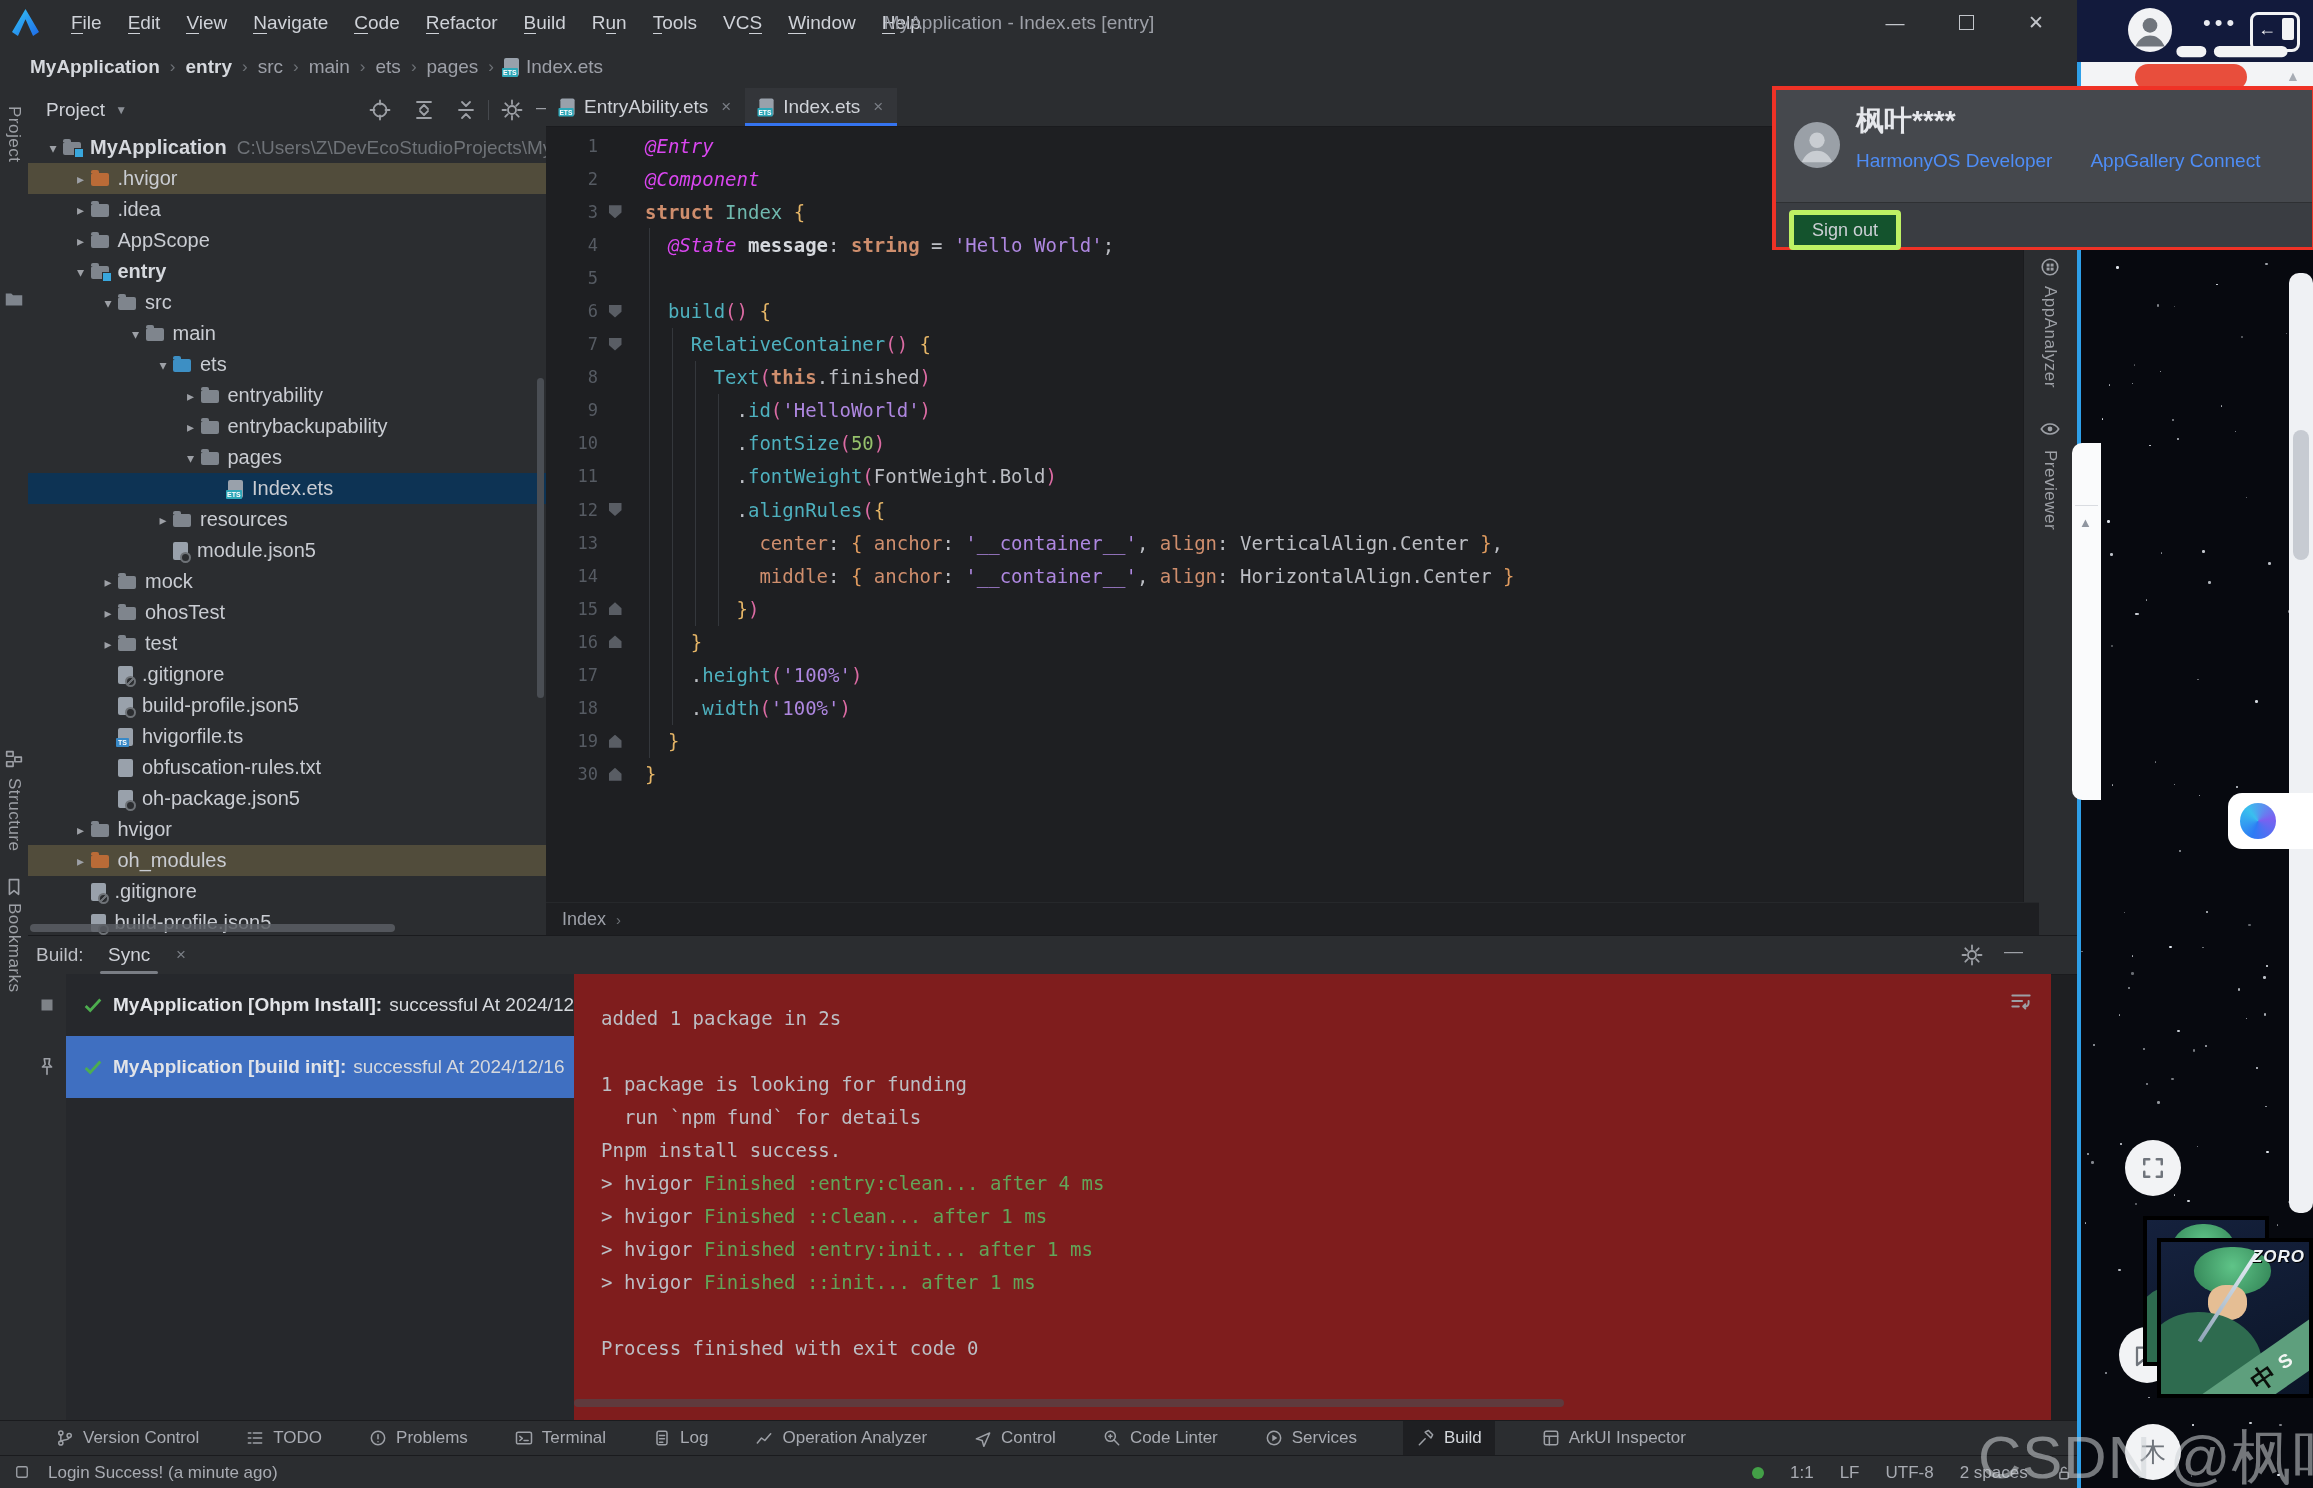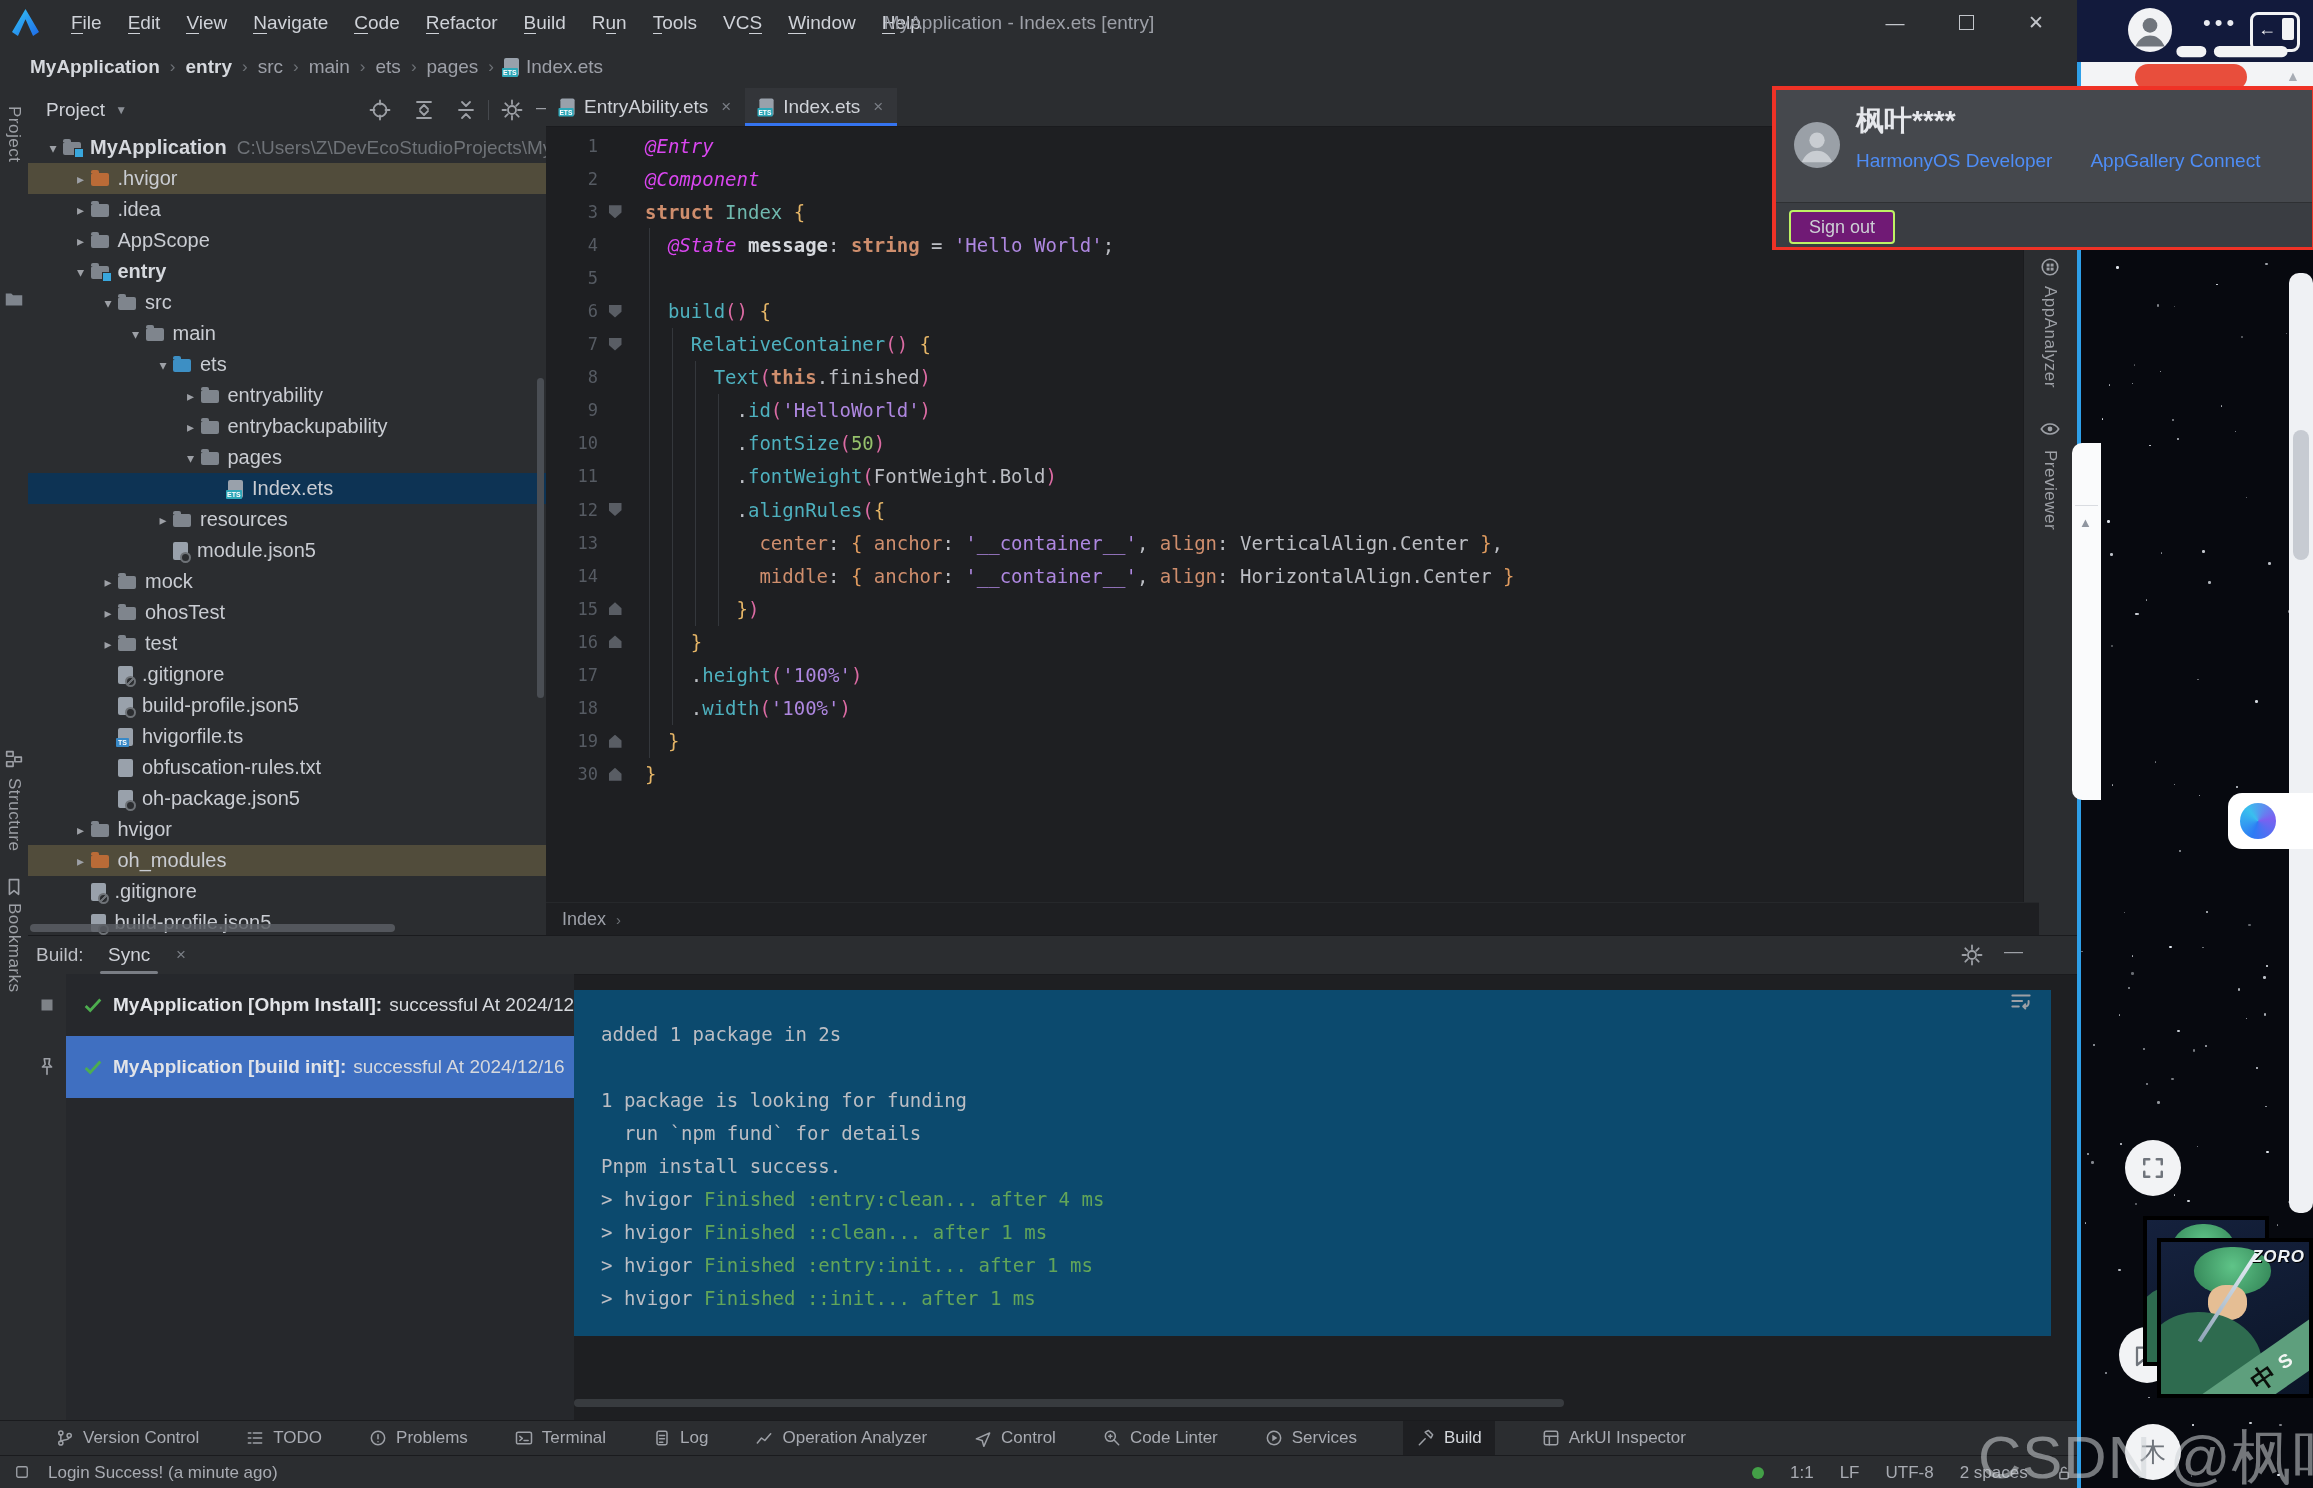--- a/index.html
+++ b/index.html
@@ -94,21 +94,21 @@
   #build-header .bh-tab{position:absolute;left:72px;top:0;line-height:38px;font-size:19px;color:#CFD2D8;padding:0 8px;}
   #build-header .bh-tab:after{content:"";position:absolute;left:0;right:0;bottom:0;height:3px;background:#7A7E85;border-radius:2px;}
   #build-header .bh-x{position:absolute;left:148px;top:0;line-height:38px;color:#7A7E85;font-size:17px;}
   #build-tools{position:absolute;left:0;top:38px;width:38px;height:447px;background:#2B2D30;border-right:1px solid #1A1B1E;}
   #build-list{position:absolute;left:38px;top:38px;width:508px;height:447px;background:#26282C;overflow:hidden;text-align:center;}
   .brow{position:relative;height:62px;display:flex;align-items:center;padding-left:16px;white-space:nowrap;overflow:hidden;}
   .brow.sel{background:#3F6FC1;}
   .brow svg{width:22px;height:22px;flex:none;margin-right:9px;}
   .brow .bt{font-size:19px;font-weight:bold;color:#E2E4E8;}
   .brow .bs{font-size:19px;color:#D5D8DD;margin-left:7px;}
-  #console{position:absolute;left:546px;top:54px;width:1477px;height:346px;background:#0c4a6e;overflow:hidden;padding:33px 0 0 27px;box-sizing:border-box;}
+  #console{position:absolute;left:546px;top:38px;width:1477px;height:447px;background:#7f1d1d;overflow:hidden;padding:33px 0 0 27px;box-sizing:border-box;}
   .krow{height:33px;font:19px "DejaVu Sans Mono",monospace;white-space:pre;}
   .kc-pln{color:#BCBEC4;}.kc-grn{color:#62A559;}
   #console-hbar{position:absolute;left:546px;top:463px;width:990px;height:8px;background:#4A4E54;border-radius:4px;opacity:.6;}
   
   #bottom-bar{position:absolute;left:0;top:1420px;width:2077px;height:35px;background:#2B2D30;border-top:1px solid #1A1B1E;
     display:flex;align-items:center;padding-left:55px;gap:46px;box-sizing:border-box;}
   .bb-item{display:flex;align-items:center;gap:8px;font-size:17px;color:#A8ABB2;height:35px;}
   .bb-item.active{background:#1E1F22;padding:0 13px;color:#D5D8DD;}
   .bb-item svg{width:20px;height:20px;}
   #status-bar{position:absolute;left:0;top:1455px;width:2077px;height:33px;background:#2B2D30;border-top:1px solid #1A1B1E;}
@@ -118,21 +118,21 @@
   #green-dot{width:12px;height:12px;border-radius:50%;background:#43A047;}
   
   #popup{position:absolute;left:1772px;top:86px;width:536px;height:156px;border:4px solid #EF3226;z-index:50;background:#45484D;}
   #popup-head{position:absolute;left:0;top:0;width:100%;height:112px;background:#45484D;}
   #popup-avatar{position:absolute;left:18px;top:32px;width:46px;height:46px;border-radius:50%;background:#9AA0A7;overflow:hidden;}
   #popup-avatar svg{width:46px;height:46px;}
   #popup-name{position:absolute;left:80px;top:12px;font-size:28px;font-weight:bold;color:#E6E8EC;}
   #popup-links{position:absolute;left:80px;top:60px;display:flex;gap:38px;}
   .plink{font-size:19px;color:#4E8DF6;}
   #popup-foot{position:absolute;left:0;top:112px;width:100%;height:44px;background:#3A3D42;border-top:1px solid #2E3033;}
-  #signout{position:absolute;left:13px;top:7px;width:102px;height:30px;background:#701a75;border:2px solid #bef264;border-radius:4px;
+  #signout{position:absolute;left:13px;top:7px;width:102px;height:30px;background:#14532d;border:5px solid #bef264;border-radius:4px;
     display:flex;align-items:center;justify-content:center;font-size:18px;color:#CDD0D5;}
   
   #bg-navy{position:absolute;left:2077px;top:0;width:236px;height:62px;background:#121A3C;z-index:6;}
   #bg-white-strip{position:absolute;left:2077px;top:62px;width:236px;height:30px;background:#F3F4F6;z-index:6;}
   #bg-orange-btn{position:absolute;left:2135px;top:64px;width:112px;height:26px;background:#E84E3C;border-radius:13px;z-index:7;}
   #bg-tri{position:absolute;left:2286px;top:68px;color:#A7ACB4;font-size:14px;z-index:7;}
   #starfield{position:absolute;left:2081px;top:92px;width:232px;height:1396px;background:#07090F;z-index:6;overflow:hidden;}
   .star{position:absolute;background:#E8EDF4;border-radius:50%;}
   #blue-edge{position:absolute;left:2077px;top:62px;width:4px;height:1426px;background:#2E9FE8;z-index:8;}
   #nav-avatar{position:absolute;left:2128px;top:8px;width:44px;height:44px;border-radius:50%;background:#F2F3F5;z-index:7;overflow:hidden;}

